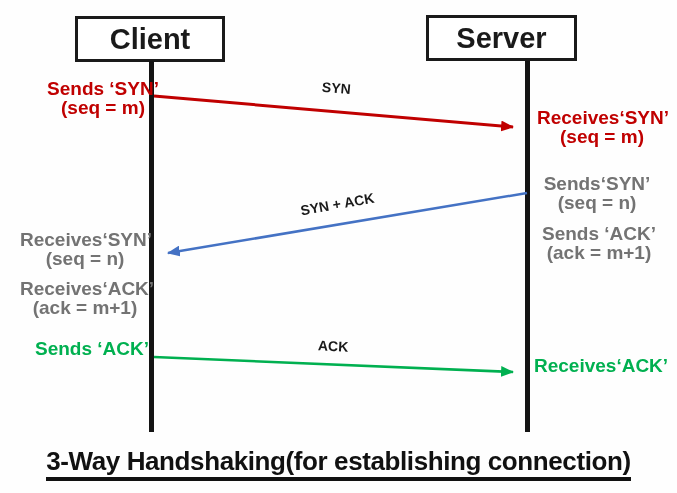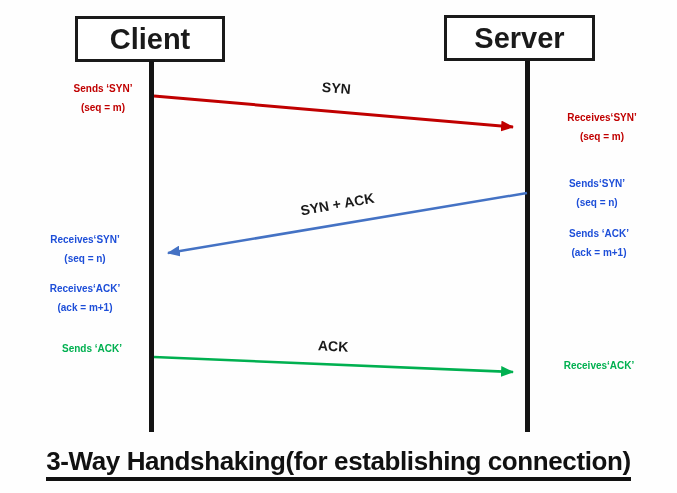--- a/index.html
+++ b/index.html
@@ -11,34 +11,34 @@
     overflow:hidden;
   }
   .actor-box{
     position:absolute;
     border:3px solid #1a1a1a;
     background:#ffffff;
     display:flex;align-items:center;justify-content:center;
     font-weight:bold;font-size:29px;color:#1a1a1a;
   }
   .actor-client{left:75px;top:16px;width:144px;height:40px;}
-  .actor-server{left:444px;top:15px;width:145px;height:40px;}
+  .actor-server{left:426px;top:15px;width:145px;height:40px;}
   .lifeline{
     position:absolute;width:5px;background:#141414;
   }
   .lifeline-client{left:149px;top:61px;height:371px;}
   .lifeline-server{left:525px;top:61px;height:371px;}
   .arrow-svg{position:absolute;left:0;top:0;}
   .note{
     position:absolute;width:130px;
-    font-weight:bold;font-size:10px;line-height:19px;
+    font-weight:bold;font-size:19px;line-height:19px;
     text-align:center;
   }
   .note-red{color:#c00000;}
-  .note-blue{color:#1d4ed8;}
+  .note-blue{color:#737373;}
   .note-green{color:#00b050;}
   .msg-label{
     position:absolute;
     font-weight:bold;font-size:14px;color:#1a1a1a;
     white-space:nowrap;
     transform-origin:center center;
   }
   .label-syn{left:322px;top:80px;transform:rotate(5deg);}
   .label-synack{left:300px;top:196px;transform:rotate(-10deg);}
   .label-ack{left:318px;top:338px;transform:rotate(3deg);}

